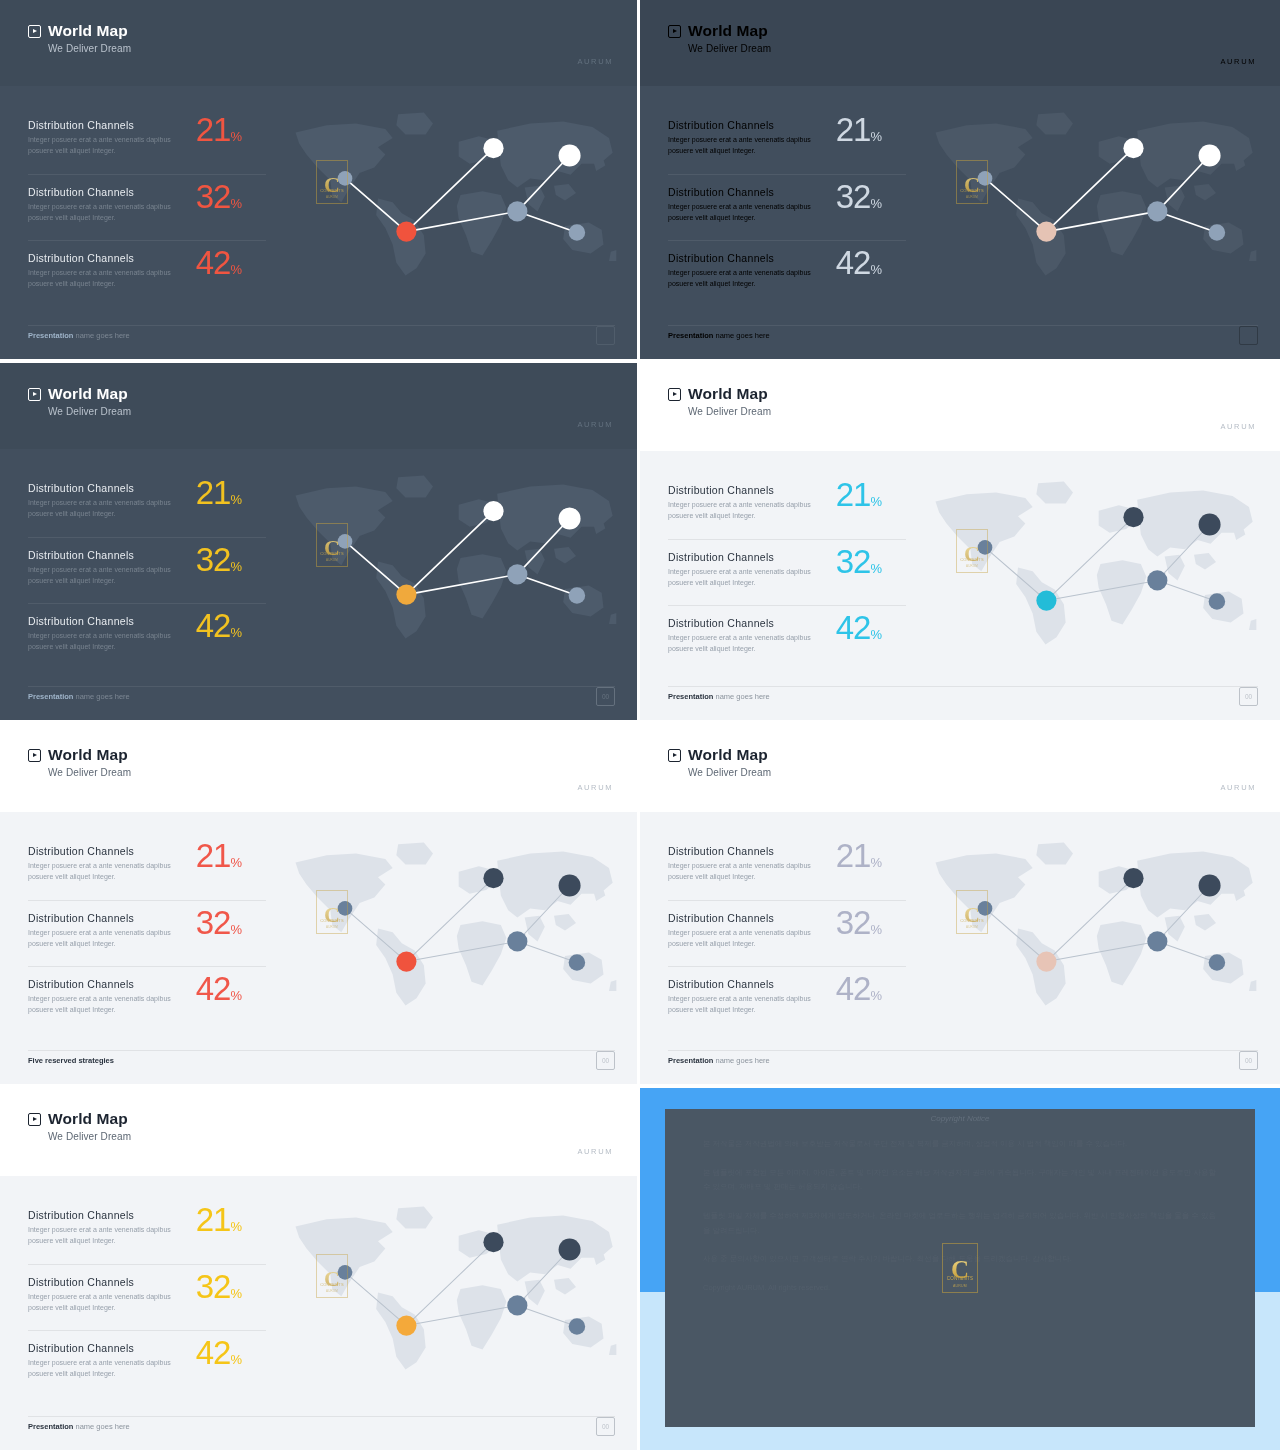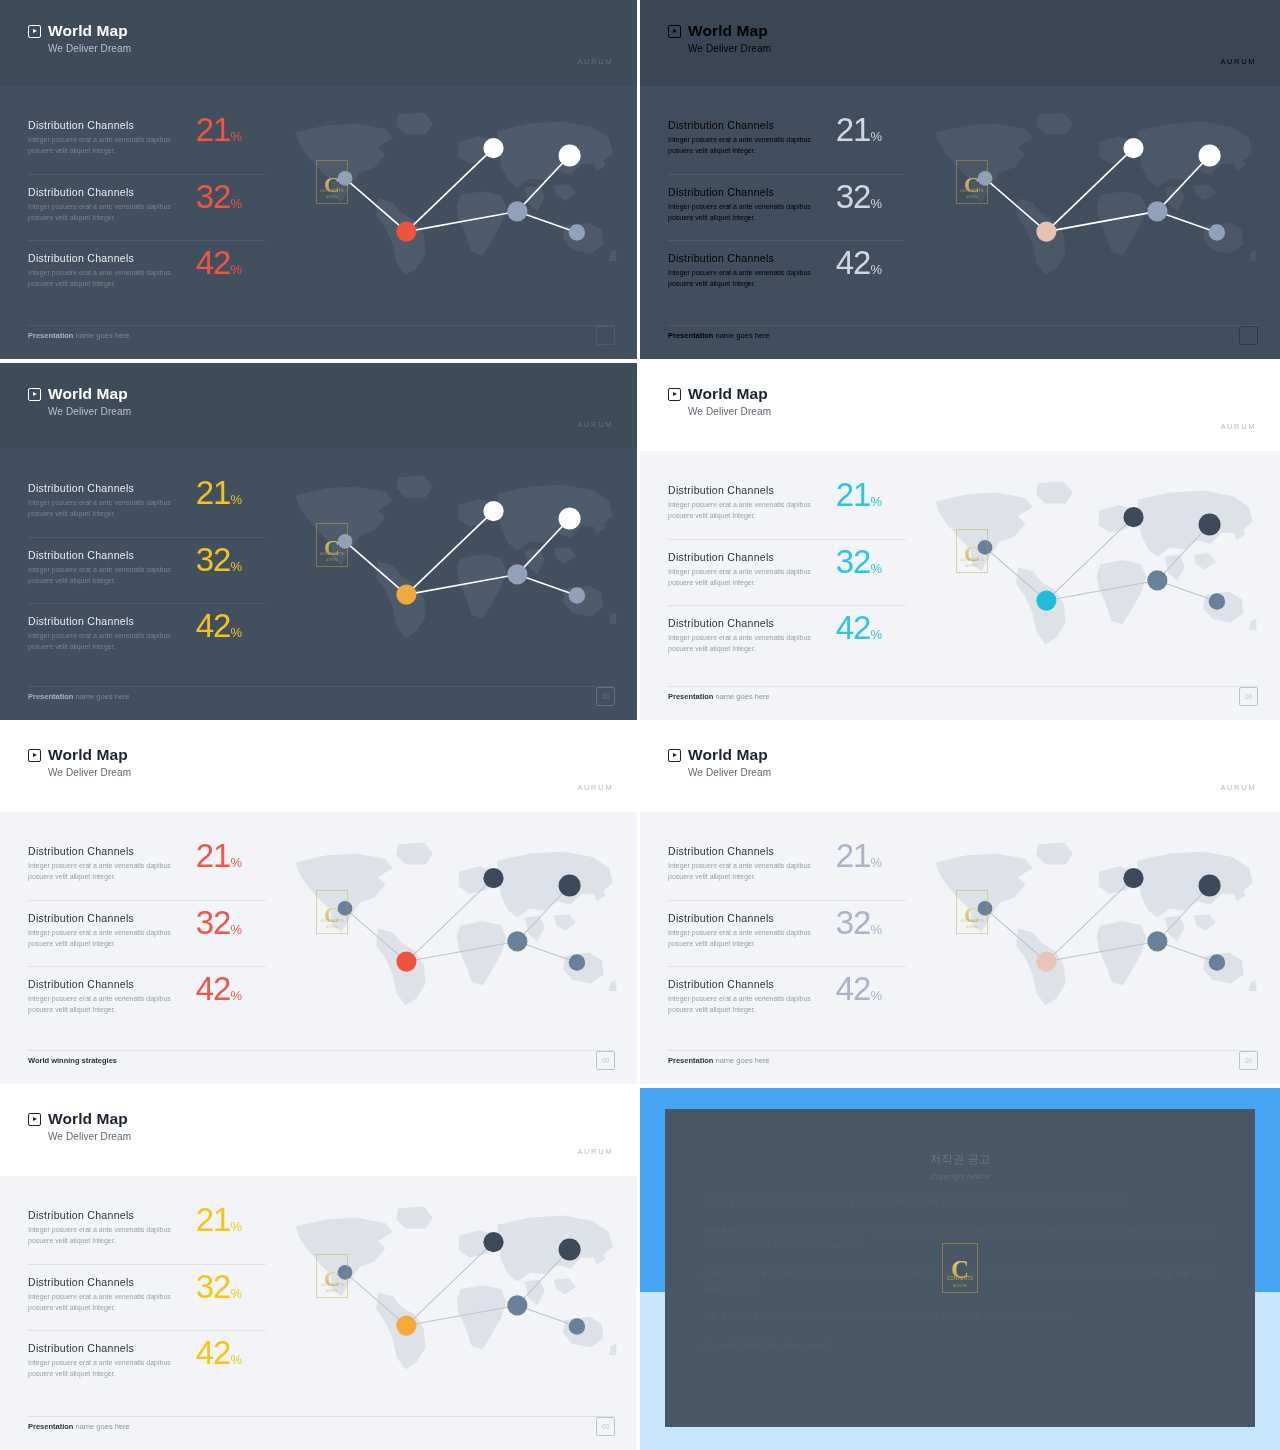--- a/index.html
+++ b/index.html
@@ -434,21 +434,21 @@
             </g>
    </svg>
         <div class="wm" style="width:32px;height:44px;left:26px;top:56px;opacity:0.75;">
           <span class="c" style="font-size:22px;">C</span>
           <span class="t1" style="bottom:10px;font-size:4px;">CONTENTS</span>
           <span class="t2" style="bottom:4px;font-size:3px;opacity:.75;">AURUM</span>
         </div>
       </div>
 
       <div class="ftr lt">
-        <div class="ftr-txt"><b>World winning strategies</b></div>
+        <div class="ftr-txt"><b>Five reserved strategies</b></div>
         <div class="pgbox ">00</div>
       </div>
     </div>
     </div>
   <div></div>
   <div class="slide light" id="s6">
     <div class="hdr" style="height:88px">
       <div class="hdr-inner">
         <div class="ttl-row">
           <span class="play-ico">
@@ -583,21 +583,20 @@
         <div class="pgbox ">00</div>
       </div>
     </div>
     </div>
   <div></div>
 
   <div class="slide cp" id="s8">
     <div class="topband"></div>
     <div class="card">
       <div class="inner">
-        <h4>저작권 공고</h4>
         <h5>Copyright Notice</h5>
         <div id="cp-body">
             <p>본 저작물은 저작권법에 의해 보호받는 저작물로서 무단 전재 및 복제를 금지하며, 상업적 이용 시 법적 책임이 따를 수 있습니다.</p>
             <p>본 템플릿에 포함된 모든 이미지, 아이콘, 폰트 및 디자인 요소는 해당 저작권자의 권리에 귀속됩니다. 구매자는 개인 및 사내 프레젠테이션 용도로만 사용할 수 있으며, 재배포 및 판매는 허용되지 않습니다.</p>
             <p>템플릿 파일 자체를 수정하여 제3자에게 양도하거나, 온라인 마켓에 업로드하는 행위는 엄격히 금지되어 있습니다. 위반 시 민형사상의 책임을 물을 수 있음을 알려드립니다.</p>
             <p>사용 중 문의사항이 있으시면 고객센터로 연락 주시기 바랍니다. 최선을 다해 도움을 드리겠습니다. 감사합니다.</p>
             <p>Copyright AURUM. All rights reserved.</p>
           </div>
         <div class="logo wm" style="width:36px;height:50px;position:absolute;">
           <span class="c" style="font-size:25px;">C</span>

